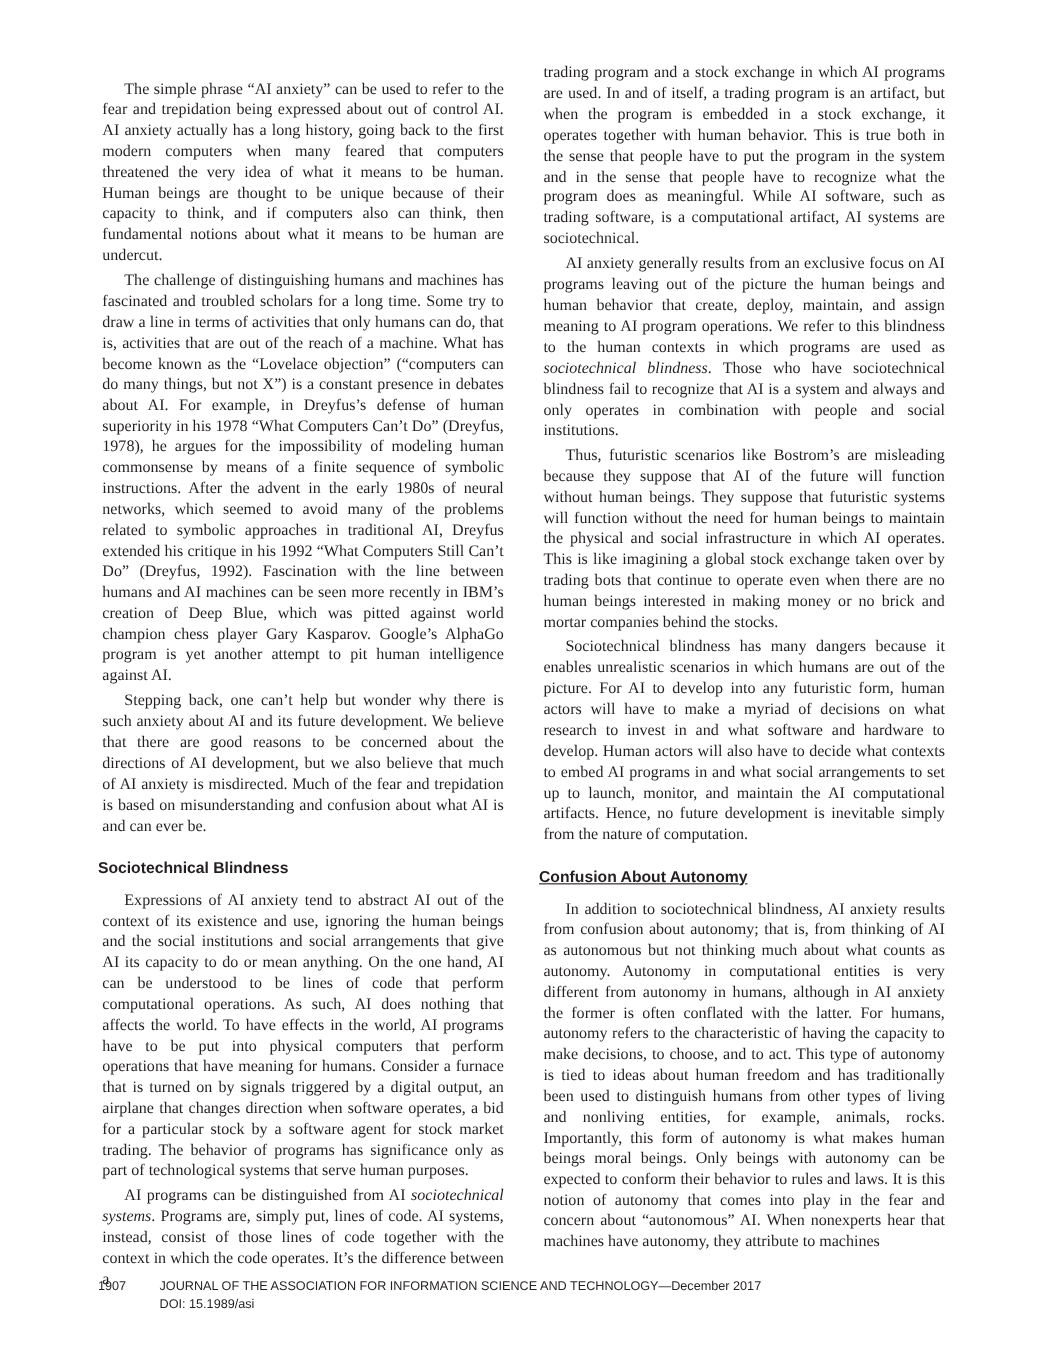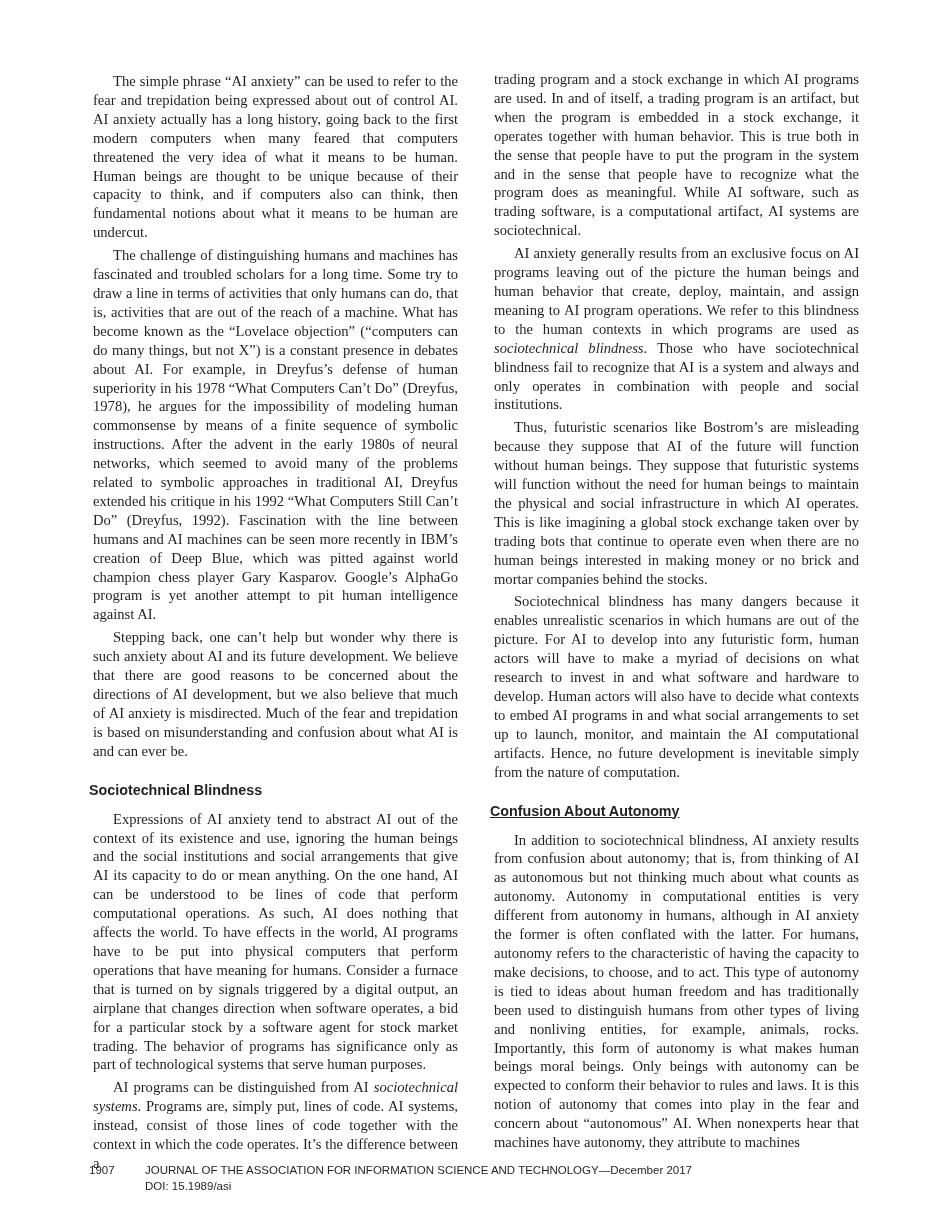--- a/index.html
+++ b/index.html
@@ -3,21 +3,21 @@
 <meta charset="utf-8">
 <style>
   html, body { margin: 0; padding: 0; background: #ffffff; }
   body { width: 952px; height: 1232px; position: relative; overflow: hidden; color: #231f20; }
   .col {
     position: absolute; top: 68px; width: 373px;
     font-family: "Liberation Serif", serif; font-size: 14.6px; line-height: 18.9px;
     text-align: justify; hyphens: none;
   }
   .col-left { left: 89px; }
-  .col-right { left: 490px; top: 66px; }
+  .col-right { left: 490px; top: 53px; }
   .col p { margin: 4px; text-indent: 20px; }
   .col p.noindent { text-indent: 0; }
   .col h2 {
     font-family: "Liberation Sans", sans-serif; font-weight: bold; font-size: 14.3px;
     margin: 0; line-height: 18px; text-align: left;
   }
   .h-left { margin-top: 20px !important; margin-bottom: 11px !important; }
   .h-right { margin-top: 20px !important; margin-bottom: 11px !important; text-decoration: underline; }
   em { font-style: italic; }
   .footer {

